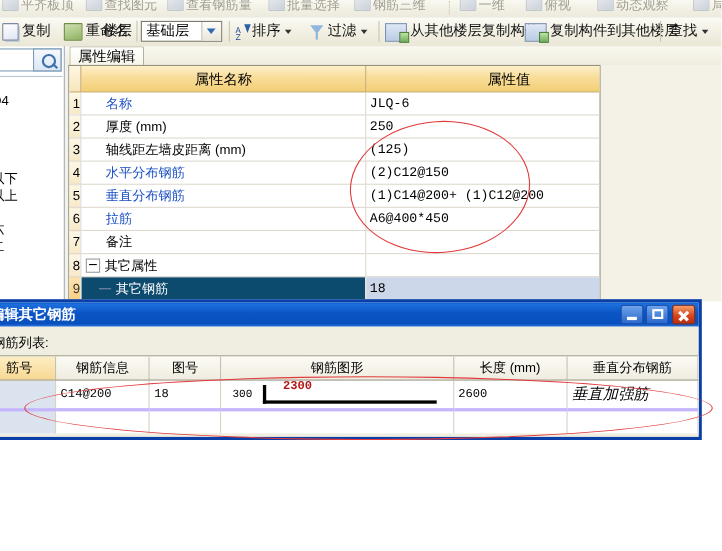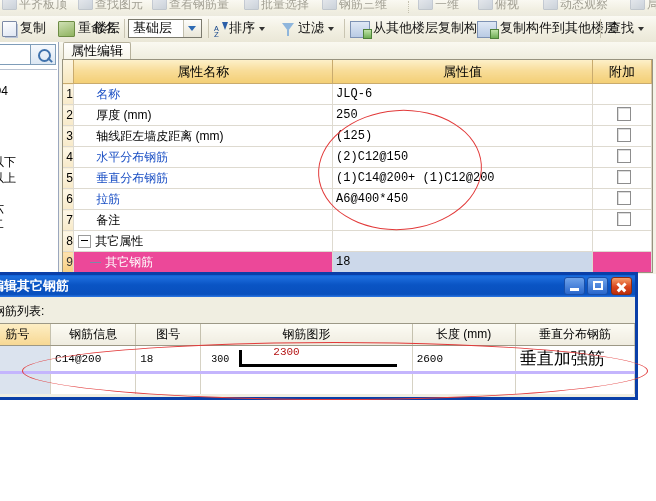--- a/index.html
+++ b/index.html
@@ -95,21 +95,21 @@
   }
   #tab-strip{position:absolute;left:0;top:0;width:597px;height:17px;
     background:linear-gradient(to bottom,#faf9f1,#efedde);}
   #tab-prop{
     position:absolute;left:4px;top:0px;height:17px;line-height:16px;padding:0 7px;
     background:linear-gradient(to bottom,#ffffff,#f7f5ea);
     border:1px solid #b6b19c;border-bottom:none;font-size:13px;color:#000;
     border-radius:2px 2px 0 0;
   }
   #grid-wrap{
-    position:absolute;left:3px;top:17px;width:591px;height:214px;
+    position:absolute;left:3px;top:17px;width:484px;height:214px;
     background:#fff;border:1px solid #97937f;box-sizing:border-box;overflow:hidden;
   }
   table.pgrid{border-collapse:collapse;table-layout:fixed;width:589px;font-size:12px;}
   table.pgrid th{
     height:23px;padding:0;
     background:linear-gradient(to bottom,#fdf0c9 0%,#f8dd9a 45%,#f3cf76 100%);
     border-right:1px solid #c9ab6e;border-bottom:1px solid #c9ab6e;
     font-weight:normal;font-size:13px;color:#000;text-align:center;
   }
   table.pgrid th.corner{background:linear-gradient(to bottom,#fdf6e2,#f6e6bd);width:10px;}
@@ -122,21 +122,21 @@
     background:linear-gradient(to bottom,#fdf7e6,#f7e9c8);
     border-right:1px solid #ccc4ab;color:#333;font-size:11px;
   }
   td.pname{width:254px;}
   td.pname.blue{color:#1a4fc4;padding-left:22px;}
   td.pname.black{color:#000;padding-left:22px;}
   td.pval{width:255px;padding-left:4px;font-family:"Liberation Mono","DejaVu Sans Mono",monospace;font-size:11px;}
   td.attach{width:57px;text-align:center;padding:0;}
   .chk{display:inline-block;width:12px;height:12px;background:#fff;
     border:1px solid #8d8d8d;box-shadow:inset 1px 1px 0 #dcdcdc;}
-  tr.sel td{background:#ec4899;color:#fff;}
+  tr.sel td{background:#0c4a6e;color:#fff;}
   tr.sel td.rown{background:linear-gradient(to bottom,#fde2b0,#f8cf82);color:#333;}
   tr.sel td.pval{background:#ccd8ea;color:#000;}
   .treeexp{display:inline-block;width:11px;height:11px;border:1px solid #9b9b9b;background:#fff;
     position:relative;vertical-align:middle;margin-right:4px;}
   .treeexp:after{content:"";position:absolute;left:2px;top:4px;width:7px;height:1px;background:#000;}
   .tdash{display:inline-block;width:11px;height:1px;background:#7a8ba8;vertical-align:middle;margin-right:4px;}
 
   
   #dlg{
     position:absolute;left:-18px;top:272px;width:656px;height:128px;
@@ -172,27 +172,27 @@
     background:linear-gradient(to bottom,#fcfbf4,#efece0);
     border-right:1px solid #c5c1ae;border-bottom:1px solid #9c9886;
   }
   table.dgrid th.hd0{background:linear-gradient(to bottom,#fdeec4,#f7d894);}
   table.dgrid td{
     height:25px;padding:0 0 0 4px;border-right:1px solid #d6d2c4;border-bottom:3px solid #c4b5fd;
     font-size:11px;font-family:"Liberation Mono","DejaVu Sans Mono",monospace;color:#000;
     white-space:nowrap;overflow:hidden;margin-left:30px;
   }
   table.dgrid td.c0{background:#dbe3ee;padding:0;}
-  table.dgrid td.cn{font-family:"Liberation Sans",sans-serif;font-size:17px;}
+  table.dgrid td.cn{font-family:"Liberation Sans",sans-serif;font-size:14px;font-style:italic;}
   
   .shape{position:relative;height:25px;}
   .shape .s-len{position:absolute;left:6px;top:8px;font-size:10px;
     font-family:"Liberation Mono","DejaVu Sans Mono",monospace;color:#000;}
-  .shape .s-top{position:absolute;left:68px;top:0px;font-size:11px;color:#b41515;
-    font-family:"Liberation Mono","DejaVu Sans Mono",monospace;}
+  .shape .s-top{position:absolute;left:52px;top:0px;font-size:11px;color:#b41515;
+    font-family:"Liberation Mono","DejaVu Sans Mono",monospace;font-weight:bold;}
   .shape .s-v{position:absolute;left:34px;top:4px;width:3px;height:17px;background:#000;}
   .shape .s-h{position:absolute;left:34px;top:18px;width:158px;height:3px;background:#000;}
 
   
   .annot{position:absolute;pointer-events:none;}
   #ell-prop{left:318px;top:110px;width:162px;height:118px;
     border:1.6px solid #e23a3a;border-radius:50%;transform:rotate(-4deg);}
   #ell-dlg{left:22px;top:342px;width:624px;height:56px;
     border:1.6px solid #e23a3a;border-radius:50%;}
 </style>

